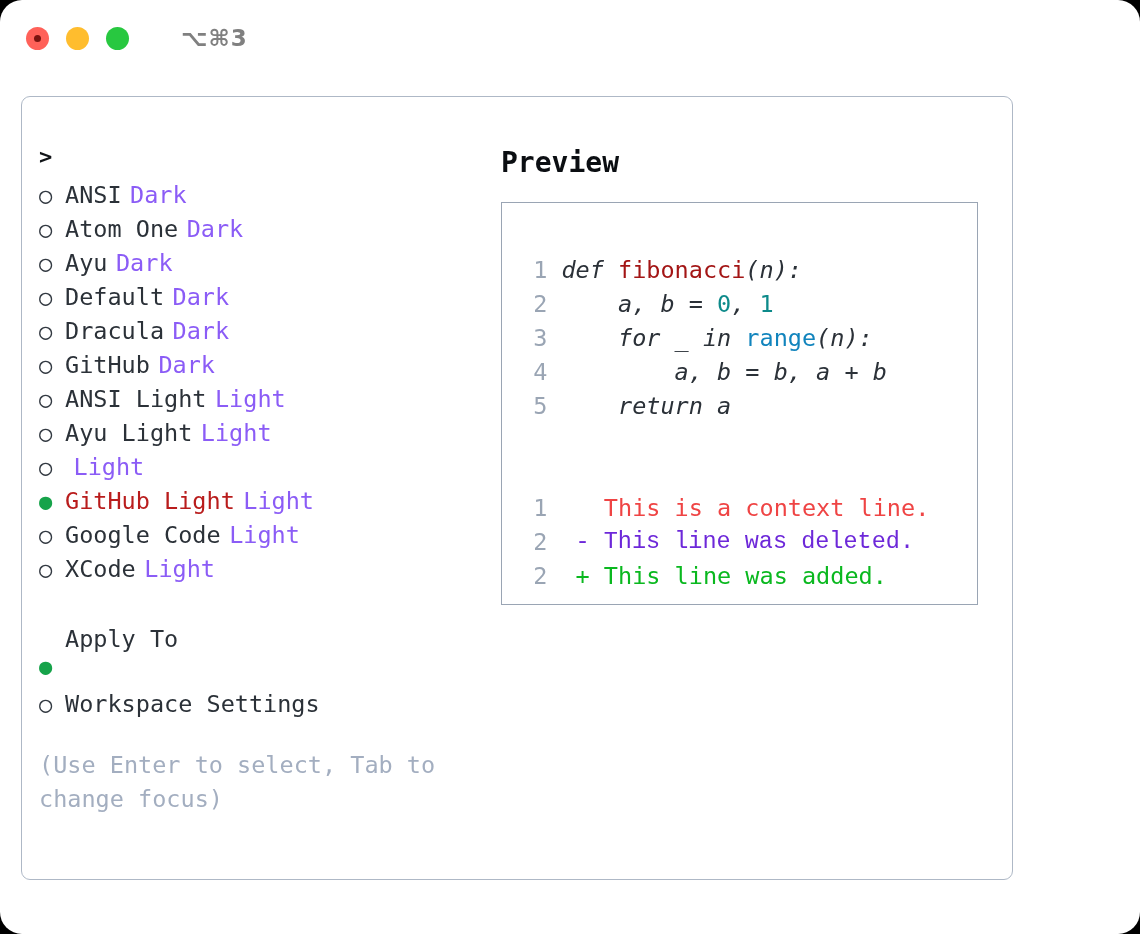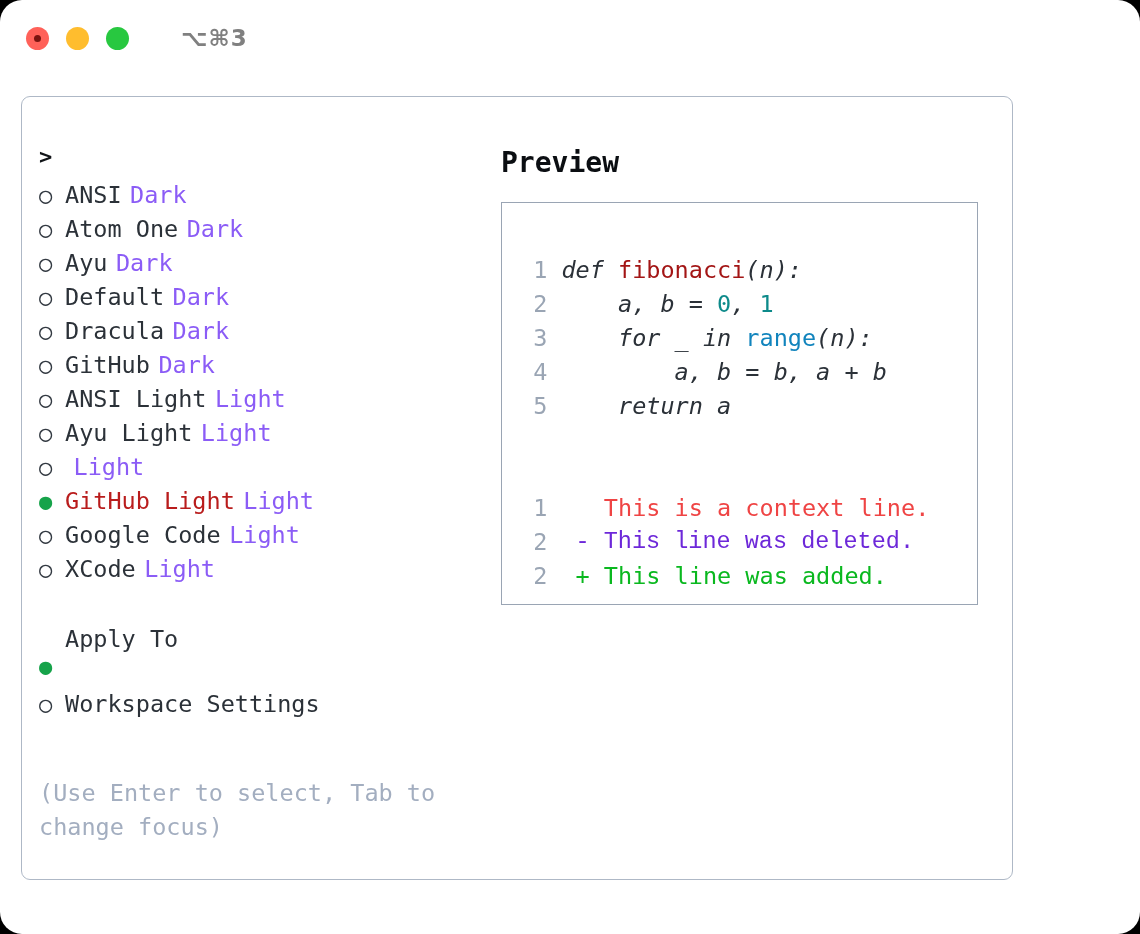--- a/index.html
+++ b/index.html
@@ -128,21 +128,21 @@
 
   .applyto-head {
     display: flex;
     height: 34px;
     align-items: center;
     font-size: 23.5px;
   }
   .applyto-head .marker { color: transparent; }
 
   .hint {
-    margin-top: 52px;
+    margin-top: 24px;
     color: #a3aec0;
     font-size: 23.5px;
     line-height: 34px;
     width: 400px;
     white-space: normal;
   }
 
   
   .right-col {
     position: absolute;

